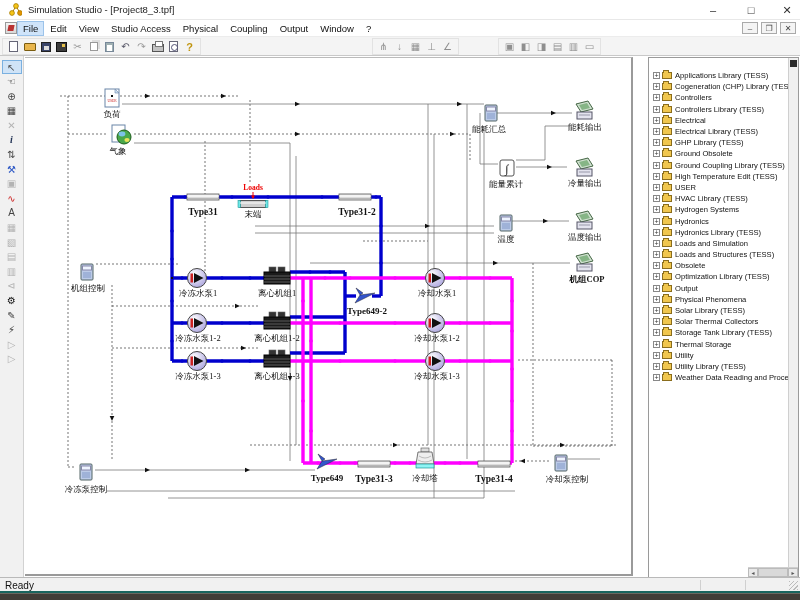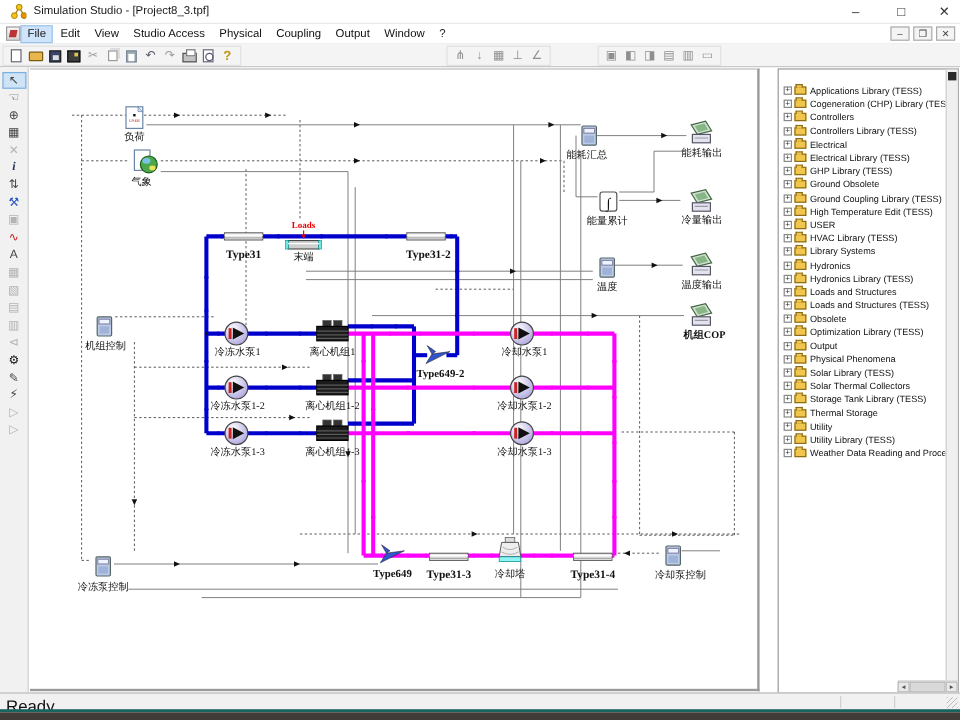--- a/index.html
+++ b/index.html
@@ -89,21 +89,21 @@
   #tree-vthumb { position:absolute; left:1px; top:2px; width:7px; height:7px; background:#2b2b2b; }
   #tree-hscroll { position:absolute; left:99px; bottom:0; width:50px; height:10px; background:#f0f0f0;
     border-top:1px solid #cfcfcf; display:flex; }
   .hsbtn { width:10px; height:9px; border:1px solid #bbb; background:#e9e9e9; font-size:6px;
     line-height:9px; text-align:center; color:#555; flex:0 0 auto; }
   #tree-hthumb { flex:1; background:#d9d9d9; border:1px solid #bbb; }
 
   
   #statusbar { position:absolute; left:0; top:577px; width:800px; height:14px; background:#f1f1f1;
     border-top:1px solid #b9b9b9; }
-  #status-text { position:absolute; left:5px; top:2px; font-size:14px; color:#111; }
+  #status-text { position:absolute; left:5px; top:2px; font-size:10px; color:#111; }
   .status-sep { position:absolute; top:2px; width:1px; height:10px; background:#d0d0d0; }
   #grip { position:absolute; right:2px; top:3px; width:9px; height:9px;
     background:repeating-linear-gradient(135deg,#bbb 0 1px,transparent 1px 3px); }
   #bottom-strip { position:absolute; left:0; top:591px; width:800px; height:9px;
     background:linear-gradient(#19645e 0 2px,#6b665f 2px 3px,#413c37 3px 9px); }
 
   svg text { font-family:"Liberation Serif","DejaVu Serif",serif; }
 </style>
 </head>
 <body>
@@ -683,36 +683,36 @@
           <span class="tree-label">USER</span>
         </div>
       <div class="tree-row">
           <span class="plusbox"></span>
           <span class="folder"></span>
           <span class="tree-label">HVAC Library (TESS)</span>
         </div>
       <div class="tree-row">
           <span class="plusbox"></span>
           <span class="folder"></span>
-          <span class="tree-label">Library Systems</span>
+          <span class="tree-label">Hydrogen Systems</span>
         </div>
       <div class="tree-row">
           <span class="plusbox"></span>
           <span class="folder"></span>
           <span class="tree-label">Hydronics</span>
         </div>
       <div class="tree-row">
           <span class="plusbox"></span>
           <span class="folder"></span>
           <span class="tree-label">Hydronics Library (TESS)</span>
         </div>
       <div class="tree-row">
           <span class="plusbox"></span>
           <span class="folder"></span>
-          <span class="tree-label">Loads and Structures</span>
+          <span class="tree-label">Loads and Simulation</span>
         </div>
       <div class="tree-row">
           <span class="plusbox"></span>
           <span class="folder"></span>
           <span class="tree-label">Loads and Structures (TESS)</span>
         </div>
       <div class="tree-row">
           <span class="plusbox"></span>
           <span class="folder"></span>
           <span class="tree-label">Obsolete</span>

